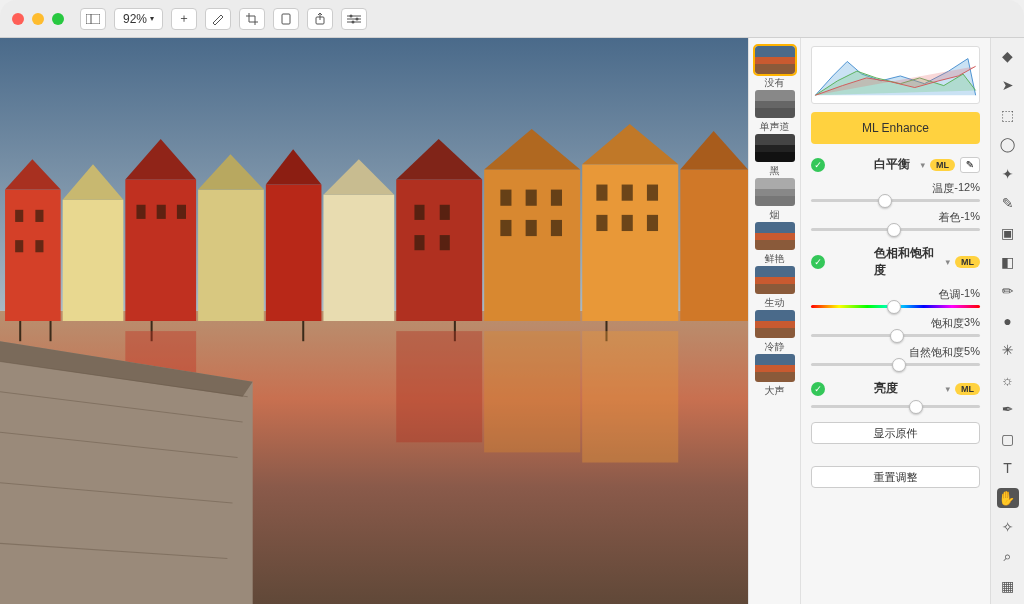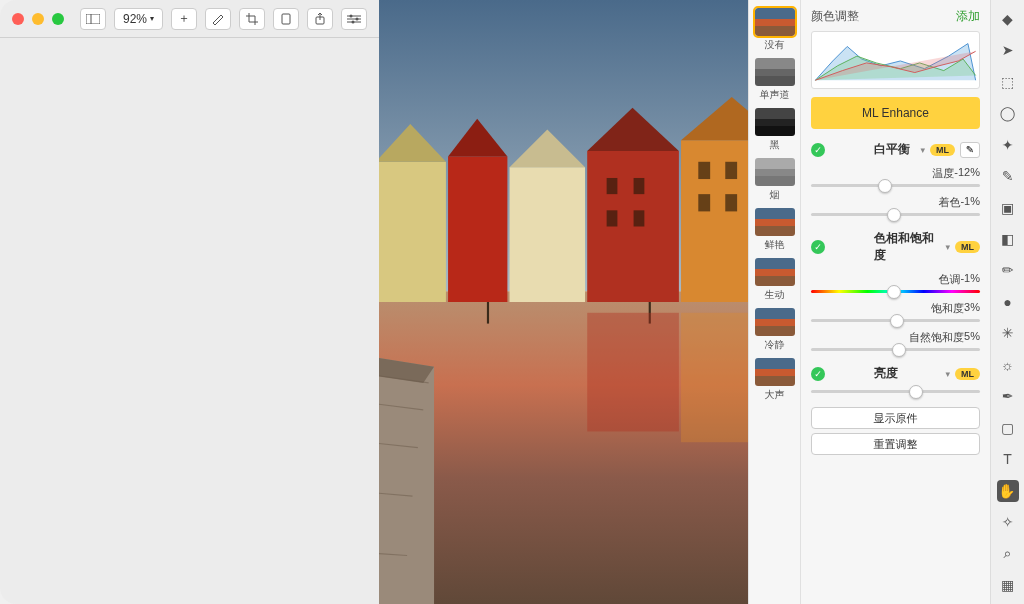--- a/index.html
+++ b/index.html
@@ -1,17 +1,17 @@
 <!DOCTYPE html>
 <html><head>
 <meta charset="utf-8">
 <style>
 * { margin: 0; padding: 0; box-sizing: border-box; font-family: -apple-system, "Helvetica Neue", Arial, sans-serif; }
 body { width: 1024px; height: 604px; background: #f0f0f0; overflow: hidden; }
-.window { width: 100%; height: 100%; background: #ececec; border-radius: 16px; display: flex; }
+.window { width: 100%; height: 100%; background: #ececec; border-radius: 16px; display: flex; flex-direction: column; }
 
 
 .titlebar { height: 38px; display: flex; align-items: center; padding: 0 12px; border-bottom: 1px solid #d0d0d0; gap: 8px; }
 .traffic { display: flex; gap: 8px; margin-right: 8px; }
 .dot { width: 12px; height: 12px; border-radius: 50%; }
 .dot.red { background: #ff5f57; }
 .dot.yellow { background: #febc2e; }
 .dot.green { background: #28c840; }
 .tb-btn { height: 22px; min-width: 32px; padding: 0 8px; background: #fff; border: 1px solid #ccc; border-radius: 4px; display: inline-flex; align-items: center; justify-content: center; font-size: 12px; color: #333; }
 .tb-btn.sm { min-width: 26px; padding: 0 4px; }
@@ -20,21 +20,21 @@
 .title-thumb { width: 16px; height: 11px; background: linear-gradient(#5a7,#d84); border-radius: 2px; }
 .tb-right { display: flex; gap: 8px; }
 
 
 .main { flex: 1; display: flex; overflow: hidden; }
 .canvas { flex: 1; background: #fff; display: flex; align-items: center; justify-content: center; overflow: hidden; }
 .photo { width: 100%; height: 100%; position: relative; }
 .photo svg { width: 100%; height: 100%; display: block; }
 
 
-.presets { width: 52px; background: #f6f6f6; border-left: 1px solid #e0e0e0; padding: 8px 12px; display: flex; flex-direction: column; gap: 6px; align-items: center; overflow: hidden; }
+.presets { width: 52px; background: #f6f6f6; border-left: 1px solid #e0e0e0; padding: 8px 12px; display: flex; flex-direction: column; align-items: center; overflow: hidden; }
 .preset { width: 40px; text-align: center; cursor: pointer; }
 .preset .thumb { width: 40px; height: 28px; border-radius: 3px; margin-bottom: 2px; }
 .preset .lbl { font-size: 10px; color: #555; white-space: nowrap; }
 .preset.active .thumb { outline: 2px solid #ffb300; }
 .th-color { background: linear-gradient(#4a6a8a 40%,#c85a30 40%,#c85a30 65%,#8a5a3a 65%); }
 .th-gray { background: linear-gradient(#888 40%,#666 40%,#666 65%,#555 65%); }
 .th-dark { background: linear-gradient(#444 40%,#222 40%,#222 65%,#111 65%); }
 .th-smoke { background: linear-gradient(#aaa 40%,#888 40%,#888 65%,#777 65%); }
 
 
@@ -50,21 +50,21 @@
 .sec-check { width: 14px; height: 14px; border-radius: 50%; background: #34c759; display: inline-flex; align-items: center; justify-content: center; color: #fff; font-size: 9px; }
 .sec-title { font-weight: 600; color: #333; flex: 1; font-size: 12px; padding-left: 44px; }
 .sec-chev { color: #888; font-size: 9px; }
 .ml-badge { background: #ffd23f; color: #333; font-size: 9px; padding: 1px 6px; border-radius: 8px; font-weight: 600; }
 .picker { width: 20px; height: 16px; border: 1px solid #ccc; border-radius: 3px; background: #fff; display: inline-flex; align-items: center; justify-content: center; font-size: 10px; }
 .slider-row { margin-bottom: 8px; }
 .slider-top { display: flex; justify-content: flex-end; font-size: 11px; color: #444; margin-bottom: 3px; }
 .slider-track { position: relative; height: 3px; background: #d0d0d0; border-radius: 2px; }
 .slider-track.hue { background: linear-gradient(90deg,#f00,#ff0,#0f0,#0ff,#00f,#f0f,#f00); }
 .slider-handle { position: absolute; top: 50%; width: 14px; height: 14px; background: #fff; border: 1px solid #bbb; border-radius: 50%; transform: translate(-50%,-50%); box-shadow: 0 1px 2px rgba(0,0,0,.2); }
-.panel-btn { width: 100%; height: 22px; background: #fff; border: 1px solid #ccc; border-radius: 4px; font-size: 11px; color: #333; margin-bottom: 4px; cursor: pointer; }
+.panel-btn { width: 100%; height: 22px; background: #fff; border: 1px solid #ccc; border-radius: 4px; font-size: 11px; color: #333; margin-bottom: 22px; cursor: pointer; }
 
 
 .tools { width: 34px; background: #f0f0f0; border-left: 1px solid #ddd; display: flex; flex-direction: column; align-items: center; padding: 8px 0; gap: 10px; }
 .tool { width: 22px; height: 22px; display: flex; align-items: center; justify-content: center; color: #555; cursor: pointer; border-radius: 4px; font-size: 14px; }
 .tool.active { background: #555; color: #fff; }
 </style>
 </head>
 <body>
 
 <div class="window">
@@ -246,24 +246,20 @@
           <div class="thumb th-color"></div>
           <div class="lbl">冷静</div>
         </div>
         <div class="preset">
           <div class="thumb th-color"></div>
           <div class="lbl">大声</div>
         </div>
       </div>
 
     <div class="panel">
-      <div class="panel-header">
-        <span class="panel-title">颜色调整</span>
-        <span class="add-link">添加</span>
-      </div>
       <div class="histogram">
         <svg viewBox="0 0 170 58">
           <polyline points="2,50 20,30 35,15 50,28 70,35 90,30 115,38 140,25 160,12 168,50" fill="rgba(80,160,220,.3)" stroke="#4a90d0" stroke-width="1"></polyline>
           <polyline points="2,50 25,35 45,25 65,32 90,38 110,32 135,40 155,28 168,45" fill="rgba(100,200,100,.25)" stroke="#5ab05a" stroke-width="1"></polyline>
           <polyline points="2,50 30,40 55,32 80,36 105,42 130,35 150,30 168,20" fill="rgba(230,100,100,.25)" stroke="#d05a5a" stroke-width="1"></polyline>
         </svg>
       </div>
       <button class="ml-btn">ML Enhance</button>
       <div id="sections">
           <div class="section">

